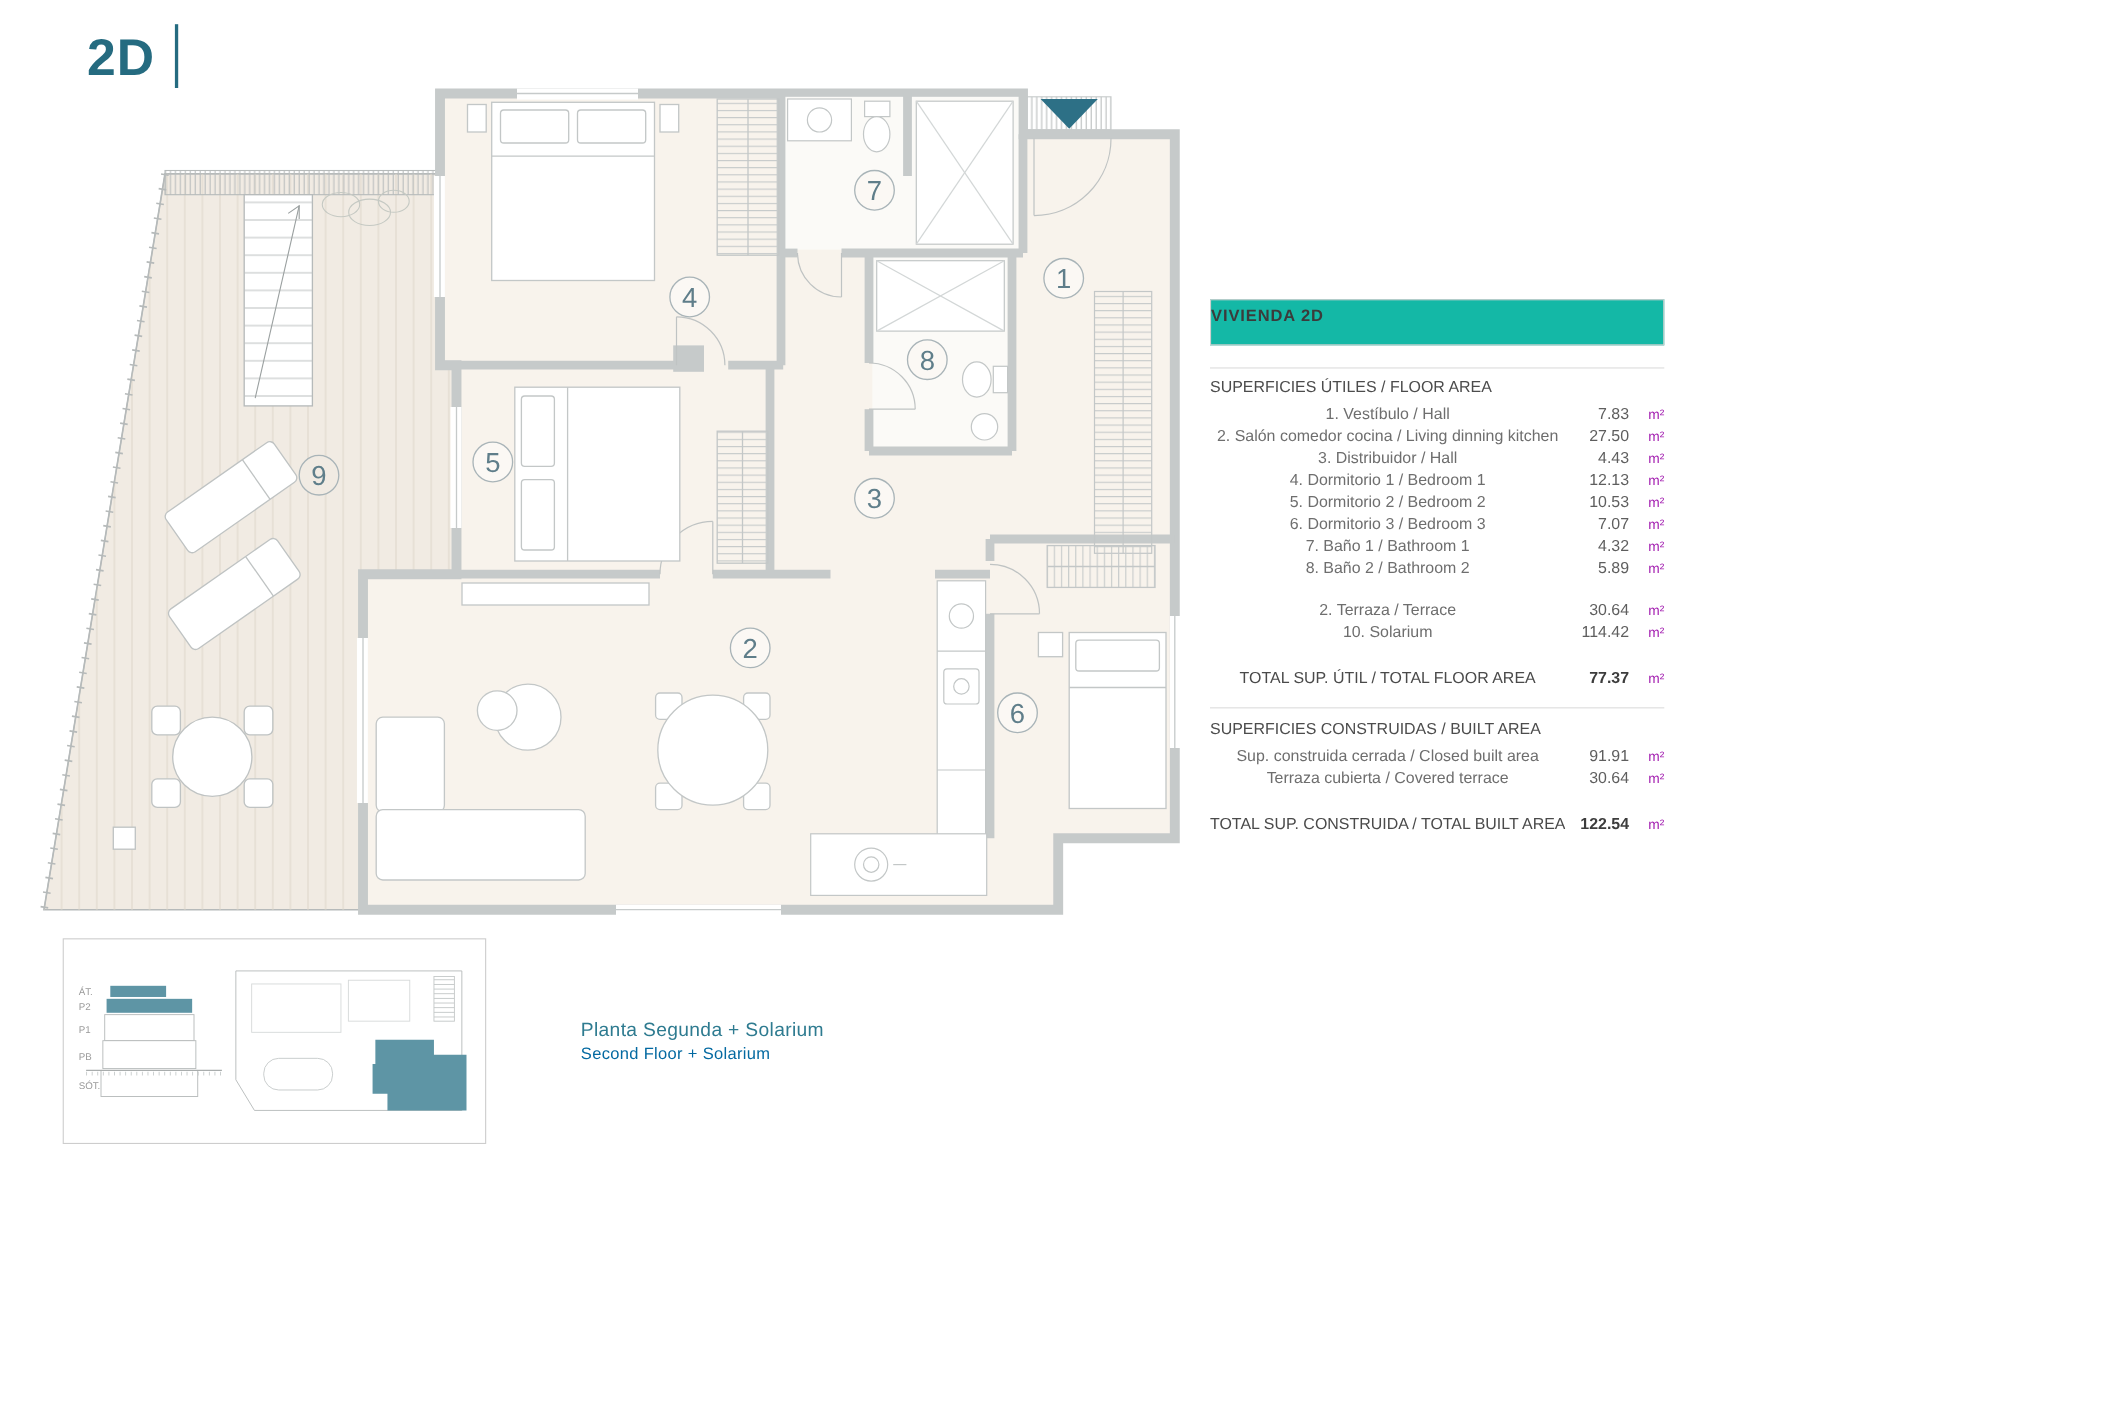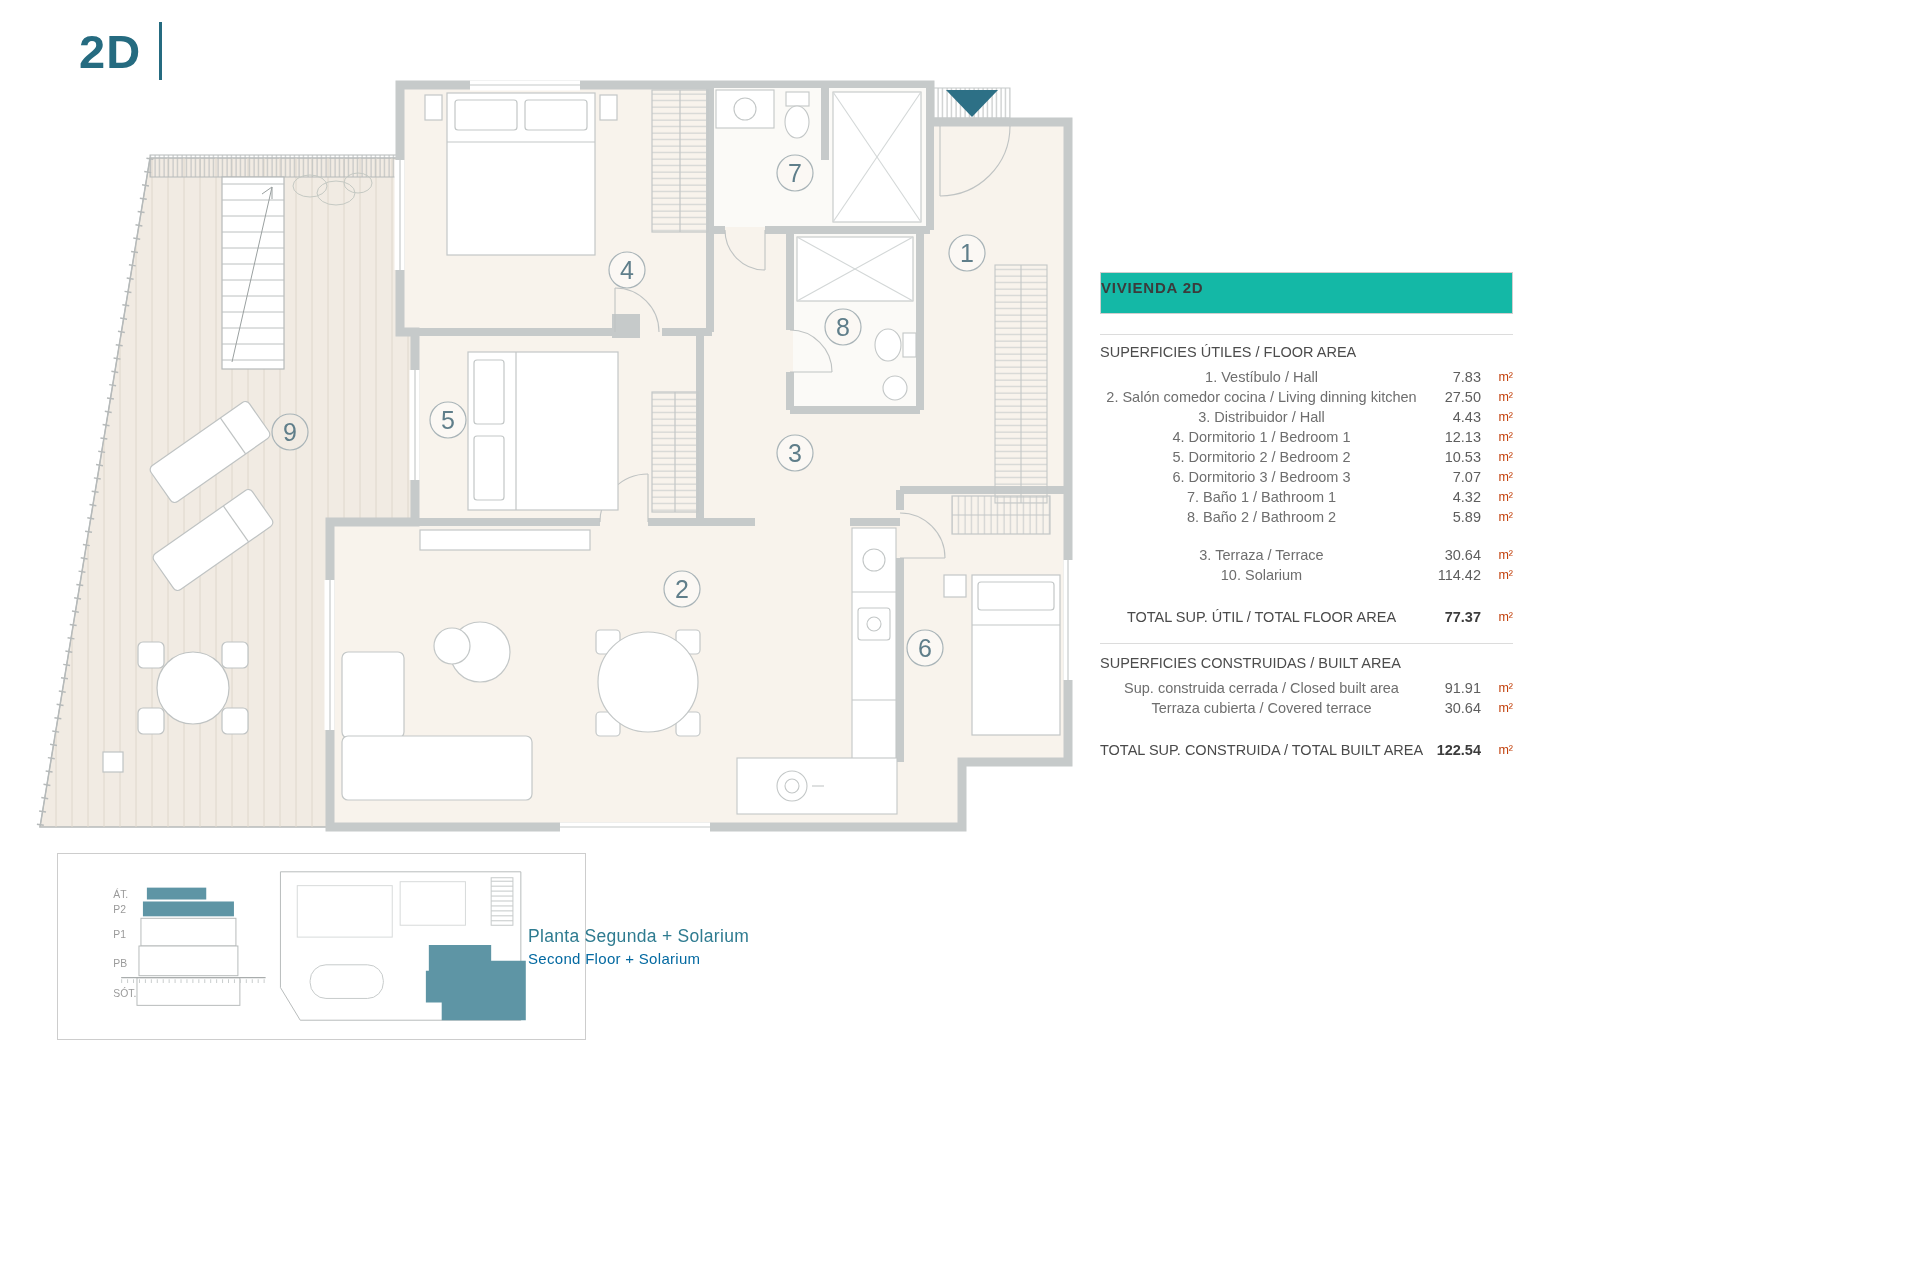--- a/index.html
+++ b/index.html
@@ -22,29 +22,29 @@
 
   
   .areas { position: absolute; left: 1100px; top: 272px; width: 413px; color: #6b6b6b; }
   .areas-title-box { height: 42px; line-height: 30px; border: 1px solid #cfcfcf; text-align: left;
                      font-size: 15px; font-weight: bold; letter-spacing: 0.8px; color: #3b3b3b; background: #14b8a6; }
   .areas-body { margin-top: 20px; border-top: 1px solid #dcdcdc; padding-top: 8px; }
   .sec-header { font-size: 14.5px; color: #4c4c4c; margin-bottom: 6px; line-height: 18px; }
   .trow { display: flex; font-size: 14.5px; color: #6e6e6e; line-height: 20px; }
   .tlabel { flex: 1; white-space: nowrap; overflow: hidden; text-align: center; }
   .tval { width: 58px; text-align: right; color: #5e5e5e; }
-  .tunit { width: 32px; text-align: right; font-size: 12.5px; color: #c2410c; }
+  .tunit { width: 32px; text-align: right; font-size: 12.5px; color: #a21caf; }
   .gap { height: 18px; }
   .gap-lg { height: 22px; }
   .total .tlabel { color: #4a4a4a; }
   .total .tval { font-weight: bold; color: #3c3c3c; }
   .tdivider { border-top: 1px solid #dcdcdc; margin: 16px 0 10px 0; }
 
   
-  .keyplan-box { position: absolute; left: 57px; top: 853px; width: 529px; height: 187px;
+  .keyplan-box { position: absolute; left: 57px; top: 853px; width: 385px; height: 187px;
                  border: 1px solid #cdcdcd; background: #fff; }
   .keyplan-box svg { width: 100%; height: 100%; display: block; }
 
   
   .caption { position: absolute; left: 528px; top: 926px; }
   .caption-title { font-size: 17.5px; color: #2e7b90; letter-spacing: 0.3px; }
   .caption-subtitle { font-size: 15px; color: #0369a1; margin-top: 3px; letter-spacing: 0.3px; }
 </style>
 </head>
 <body>
@@ -333,21 +333,21 @@
         </div>
       <div class="trow">
           <span class="tlabel">8. Baño 2 / Bathroom 2</span>
           <span class="tval">5.89</span>
           <span class="tunit">m²</span>
         </div>
 
       <div class="gap"></div>
 
       <div class="trow">
-          <span class="tlabel">3. Terraza / Terrace</span>
+          <span class="tlabel">2. Terraza / Terrace</span>
           <span class="tval">30.64</span>
           <span class="tunit">m²</span>
         </div>
       <div class="trow">
           <span class="tlabel">10. Solarium</span>
           <span class="tval">114.42</span>
           <span class="tunit">m²</span>
         </div>
 
       <div class="gap-lg"></div>

